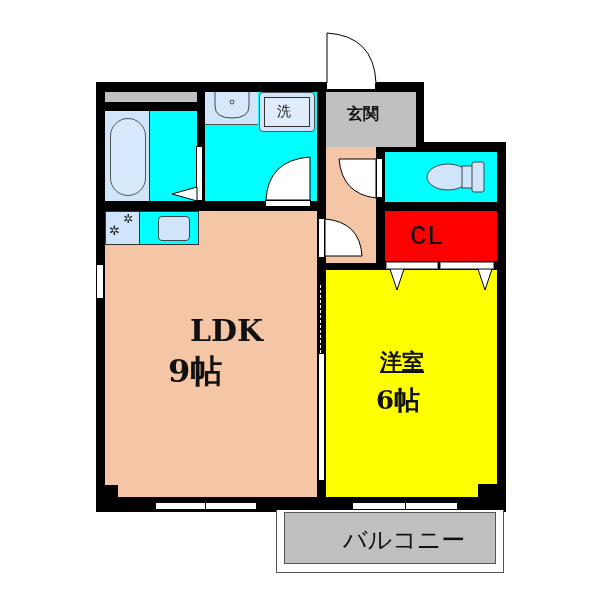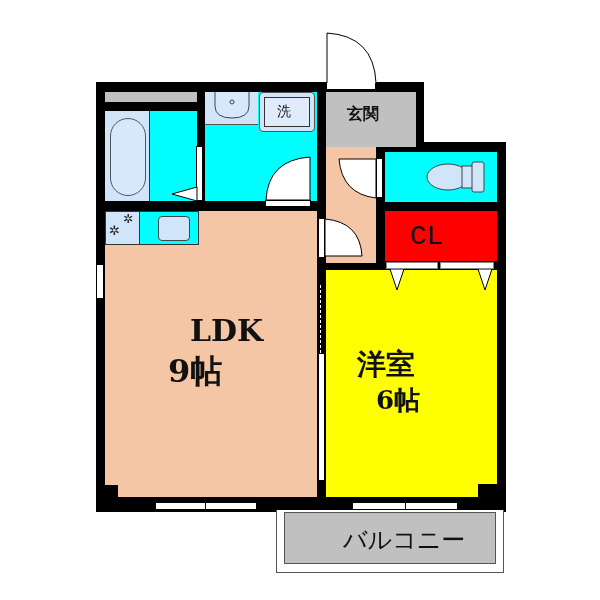--- a/index.html
+++ b/index.html
@@ -88,21 +88,21 @@
 <div class="abs" style="left:205px;top:502px;width:1px;height:8px;background:#000;"></div>
 
 <div class="abs" style="left:326px;top:270px;width:171px;height:214px;background:#FFFF00;"></div>
 <div class="abs" style="left:326px;top:484px;width:152px;height:13px;background:#FFFF00;"></div>
 <svg class="abs" style="left:389px;top:269px;" width="16" height="22">
     <polygon points="1,0 15,0 8,21" fill="#fff" stroke="#000"></polygon>
   </svg>
 <svg class="abs" style="left:477px;top:269px;" width="16" height="22">
     <polygon points="1,0 15,0 8,21" fill="#fff" stroke="#000"></polygon>
   </svg>
-<span class="label" style="left:357px;top:350px;font-size:29px;">洋室</span>
+<span class="label" style="left:380px;top:350px;font-size:22px;text-decoration:underline;">洋室</span>
 <span class="label" style="left:376px;top:387px;font-size:26px;">6帖</span>
 <div class="win" style="left:352px;top:502px;width:106px;height:8px;"></div>
 <div class="abs" style="left:405px;top:502px;width:1px;height:8px;background:#000;"></div>
 
 <div class="abs" style="left:317px;top:284px;width:9px;height:200px;background:#000;"></div>
 <div class="abs" style="left:320px;top:285px;width:3px;height:68px;border-left:1px dashed #fff;"></div>
 <div class="win" style="left:318px;top:353px;width:7px;height:128px;"></div>
 
 <div class="abs" style="left:276px;top:510px;width:228px;height:63px;background:#fff;border:1px solid #555;border-top:none;"></div>
 <div class="abs" style="left:284px;top:512px;width:212px;height:52px;background:#C0C0C0;border:1px solid #555;"></div>

